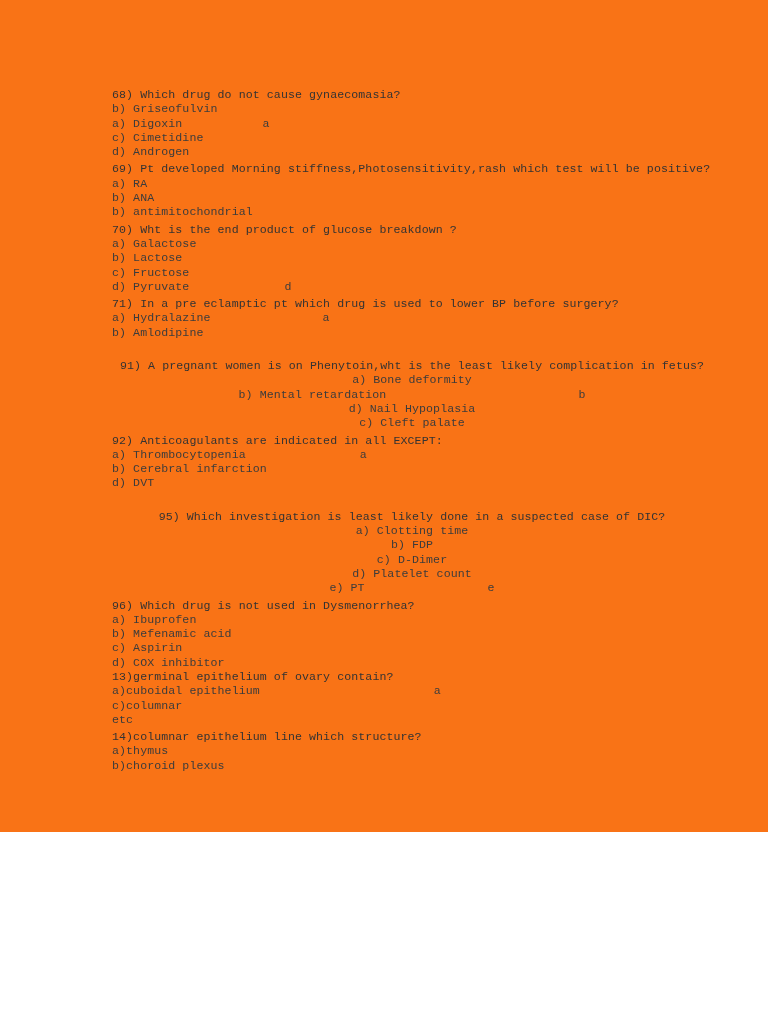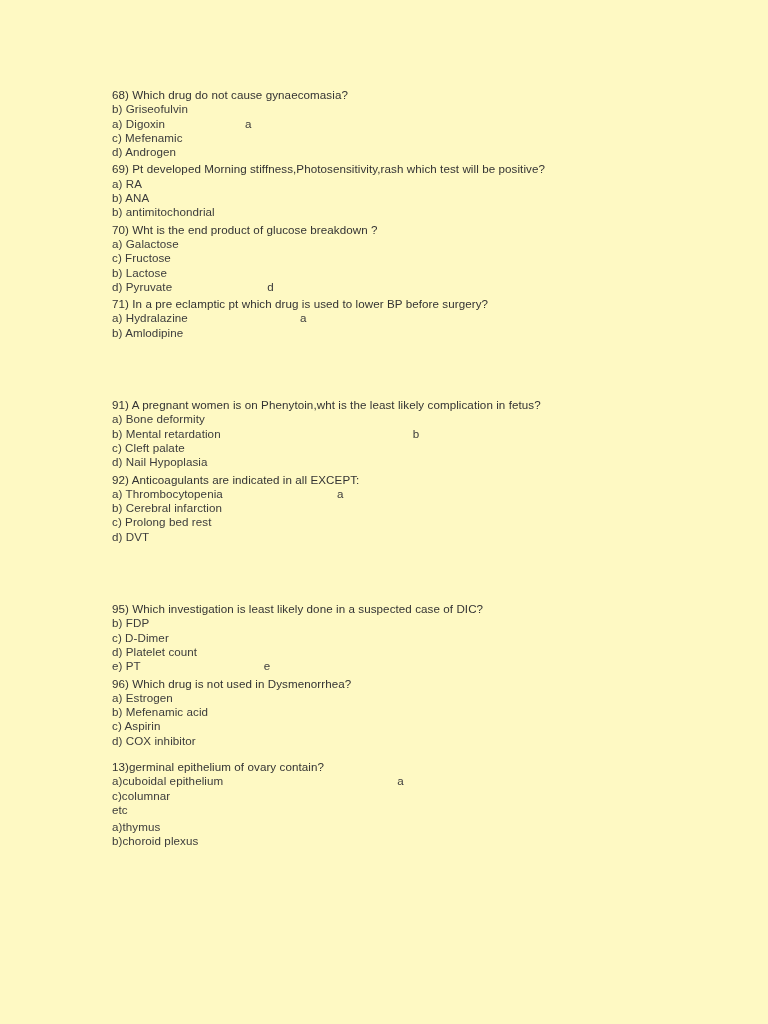--- a/index.html
+++ b/index.html
@@ -15,39 +15,40 @@
     overflow: hidden;
     font-family: "Liberation Sans", sans-serif;
     color: #3a3a3a;
     -webkit-font-smoothing: antialiased;
   }
   #page {
     position: absolute;
     left: 0;
     top: 0;
     width: 768px;
-    height: 1024px;
-    background: #fef9c3;
+    height: 832px;
+    background: #f97316;
+    font-family: Liberation Mono, monospace;
   }
   #content {
     position: absolute;
     left: 112px;
     top: 88px;
     width: 600px;
   }
   .qblock {
     margin: 0;
     padding: 0;
   }
   
   .qblock + .qblock { margin-top: 3px; }
   
-  .qblock.gap-wide { margin-top: 58px; }
+  .qblock.gap-wide { margin-top: 19px; text-align: center; }
   
-  .qblock.gap-none { margin-top: 12px; }
+  .qblock.gap-none { margin-top: 0; }
 
   .line {
     font-size: 11.6px;
     line-height: 14.3px;
     height: 14.3px;
     white-space: pre;
     letter-spacing: 0.08px;
     color: #3c3c3c;
   }
   .line.stem {
@@ -59,73 +60,74 @@
 </style>
 </head>
 <body>
 
 <div id="page">
   <div id="content">
       <div class="qblock">
         <div class="line stem">68) Which drug do not cause gynaecomasia?</div>
         <div class="line"><span>b) Griseofulvin</span></div>
         <div class="line"><span>a) Digoxin</span><span class="ans" style="margin-left: 80px;">a</span></div>
-        <div class="line"><span>c) Mefenamic</span></div>
+        <div class="line"><span>c) Cimetidine</span></div>
         <div class="line"><span>d) Androgen</span></div>
       </div>
       <div class="qblock">
         <div class="line stem">69) Pt developed Morning stiffness,Photosensitivity,rash which test will be positive?</div>
         <div class="line"><span>a) RA</span></div>
         <div class="line"><span>b) ANA</span></div>
         <div class="line"><span>b) antimitochondrial</span></div>
       </div>
       <div class="qblock">
         <div class="line stem">70) Wht is the end product of glucose breakdown ?</div>
         <div class="line"><span>a) Galactose</span></div>
+        <div class="line"><span>b) Lactose</span></div>
         <div class="line"><span>c) Fructose</span></div>
-        <div class="line"><span>b) Lactose</span></div>
         <div class="line"><span>d) Pyruvate</span><span class="ans" style="margin-left: 95px;">d</span></div>
       </div>
       <div class="qblock">
         <div class="line stem">71) In a pre eclamptic pt which drug is used to lower BP before surgery?</div>
         <div class="line"><span>a) Hydralazine</span><span class="ans" style="margin-left: 112px;">a</span></div>
         <div class="line"><span>b) Amlodipine</span></div>
       </div>
       <div class="qblock gap-wide">
         <div class="line stem">91) A pregnant women is on Phenytoin,wht is the least likely complication in fetus?</div>
         <div class="line"><span>a) Bone deformity</span></div>
         <div class="line"><span>b) Mental retardation</span><span class="ans" style="margin-left: 192px;">b</span></div>
+        <div class="line"><span>d) Nail Hypoplasia</span></div>
         <div class="line"><span>c) Cleft palate</span></div>
-        <div class="line"><span>d) Nail Hypoplasia</span></div>
       </div>
       <div class="qblock">
         <div class="line stem">92) Anticoagulants are indicated in all EXCEPT:</div>
         <div class="line"><span>a) Thrombocytopenia</span><span class="ans" style="margin-left: 114px;">a</span></div>
         <div class="line"><span>b) Cerebral infarction</span></div>
-        <div class="line"><span>c) Prolong bed rest</span></div>
         <div class="line"><span>d) DVT</span></div>
       </div>
       <div class="qblock gap-wide">
         <div class="line stem">95) Which investigation is least likely done in a suspected case of DIC?</div>
+        <div class="line"><span>a) Clotting time</span></div>
         <div class="line"><span>b) FDP</span></div>
         <div class="line"><span>c) D-Dimer</span></div>
         <div class="line"><span>d) Platelet count</span></div>
         <div class="line"><span>e) PT</span><span class="ans" style="margin-left: 123px;">e</span></div>
       </div>
       <div class="qblock">
         <div class="line stem">96) Which drug is not used in Dysmenorrhea?</div>
-        <div class="line"><span>a) Estrogen</span></div>
+        <div class="line"><span>a) Ibuprofen</span></div>
         <div class="line"><span>b) Mefenamic acid</span></div>
         <div class="line"><span>c) Aspirin</span></div>
         <div class="line"><span>d) COX inhibitor</span></div>
       </div>
       <div class="qblock gap-none">
         <div class="line stem">13)germinal epithelium of ovary contain?</div>
         <div class="line"><span>a)cuboidal epithelium</span><span class="ans" style="margin-left: 174px;">a</span></div>
         <div class="line"><span>c)columnar</span></div>
         <div class="line"><span>etc</span></div>
       </div>
       <div class="qblock">
+        <div class="line stem">14)columnar epithelium line which structure?</div>
         <div class="line"><span>a)thymus</span></div>
         <div class="line"><span>b)choroid plexus</span></div>
       </div>
     </div>
 </div>
 
 </body></html>

